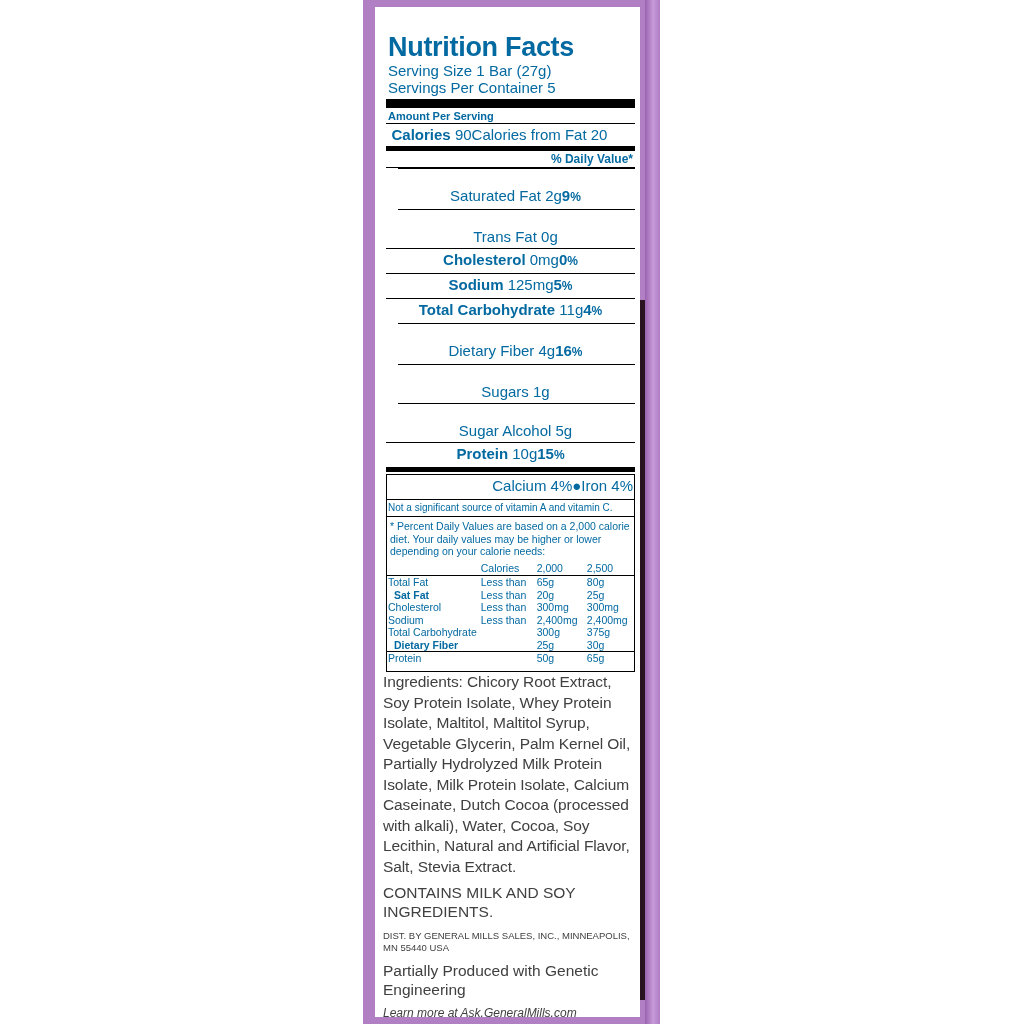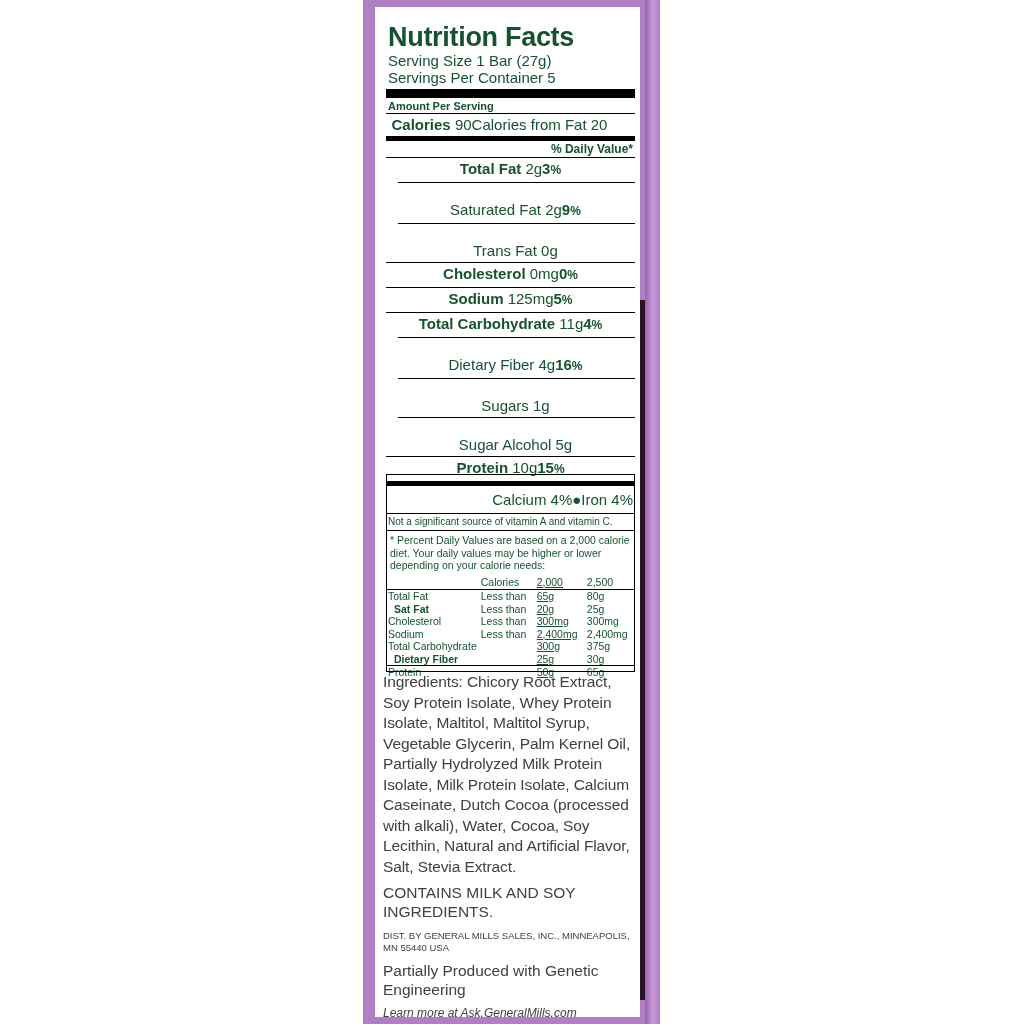--- a/index.html
+++ b/index.html
@@ -49,24 +49,24 @@
     top: 7px;
     width: 265px;
     height: 1010px;
     background: #ffffff;
   }
 
   
   .nf {
     position: absolute;
     left: 386px;
-    top: 22px;
+    top: 32px;
     width: 249px;
     background: #ffffff;
-    color: #14532d;
+    color: #0369a1;
     font-family: "Liberation Sans", sans-serif;
   }
   .nf-title {
     font-size: 27px;
     font-weight: bold;
     letter-spacing: -0.3px;
     line-height: 30px;
     padding-left: 2px;
   }
   .nf-serving {
@@ -123,21 +123,21 @@
   }
   .dvtable {
     width: 100%;
     border-collapse: collapse;
     font-size: 10.5px;
     line-height: 12.5px;
     margin-top: 2px;
   }
   .dvtable td { padding: 0 2px; vertical-align: top; white-space: nowrap; }
   .dvtable td.c2 { width: 64px; }
-  .dvtable td.c3 { width: 56px; text-decoration: underline; }
+  .dvtable td.c3 { width: 56px; }
   .dvtable td.c4 { width: 56px; }
   .dvtable tr.headrow td { padding-bottom: 1px; }
   .indentcell { padding-left: 8px !important; font-weight: bold; }
 
   
   .ing {
     position: absolute;
     left: 383px;
     top: 672px;
     width: 256px;
@@ -194,25 +194,20 @@
       <span class="left"><span class="b">Calories</span>
         <span>90</span></span>
       <span class="right" style="font-weight:normal;padding-right:22px;">Calories from Fat 20</span>
     </div>
 
     <div class="rule-med"></div>
 
     <div class="dv-head">% Daily Value*</div>
     <div class="rule-thin"></div>
 
-    <div class="row">
-      <span class="left"><span class="b">Total Fat</span>
-        <span>2g</span></span>
-      <span class="right"><span>3</span><span class="pct">%</span></span>
-    </div>
     <div class="sub-rule"></div>
 
     <div class="row indent1">
       <span class="left"><span>Saturated Fat</span>
         <span>2g</span></span>
       <span class="right"><span>9</span><span class="pct">%</span></span>
     </div>
     <div class="sub-rule"></div>
 
     <div class="row indent1">

